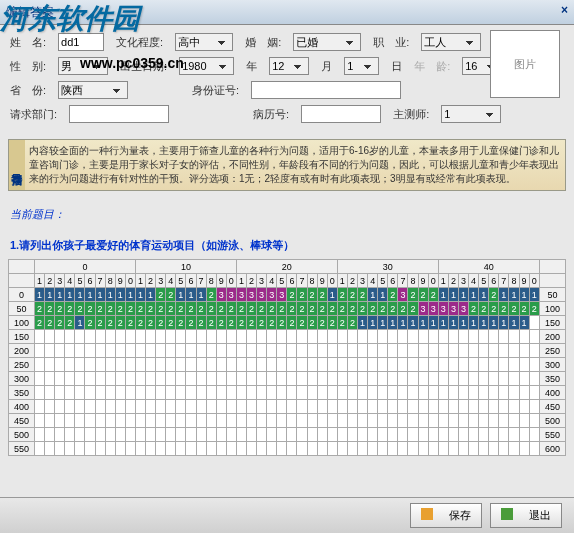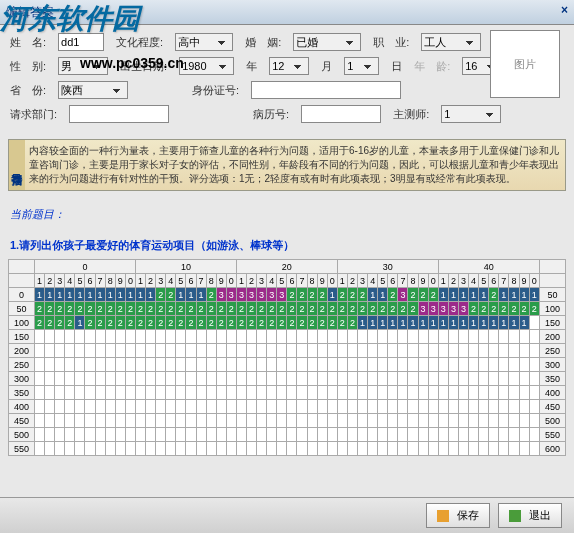--- a/index.html
+++ b/index.html
@@ -23,21 +23,21 @@
 .grid-wrap{margin:0 8px;overflow:auto}
 table{border-collapse:collapse;width:100%}
 td,th{border:1px solid #aaa;text-align:center;font-size:9px;padding:0;height:14px;background:#fff}
 th{background:#f0f0f0;font-weight:normal}
 .hdr-grp{background:#f0f0f0}
 .c1{background:#2a5c8a;color:#fff}
 .c2{background:#2a9c4a;color:#fff}
 .c3{background:#9c2a8a;color:#fff}
 .rowlbl{background:#f0f0f0;width:26px}
 .footer{position:absolute;bottom:0;left:0;right:0;height:36px;background:linear-gradient(#e8e8e8,#d0d0d0);border-top:1px solid #999;display:flex;align-items:center;justify-content:flex-end;gap:8px;padding:0 12px}
-.btn{border:1px solid #888;background:linear-gradient(#fff,#e0e0e0);padding:4px 10px;display:flex;align-items:center;gap:8px;cursor:pointer}
+.btn{border:1px solid #888;background:linear-gradient(#fff,#e0e0e0);padding:4px 10px;display:flex;align-items:flex-start;gap:16px;cursor:pointer}
 .ico-save{width:12px;height:12px;background:#e8a030}
 .ico-exit{width:12px;height:12px;background:#4a9c3a}
 </style>
 </head>
 <body>
 
 <div class="watermark">河东软件园</div>
 <div class="url">www.pc0359.cn</div>
 
 <div class="titlebar">

